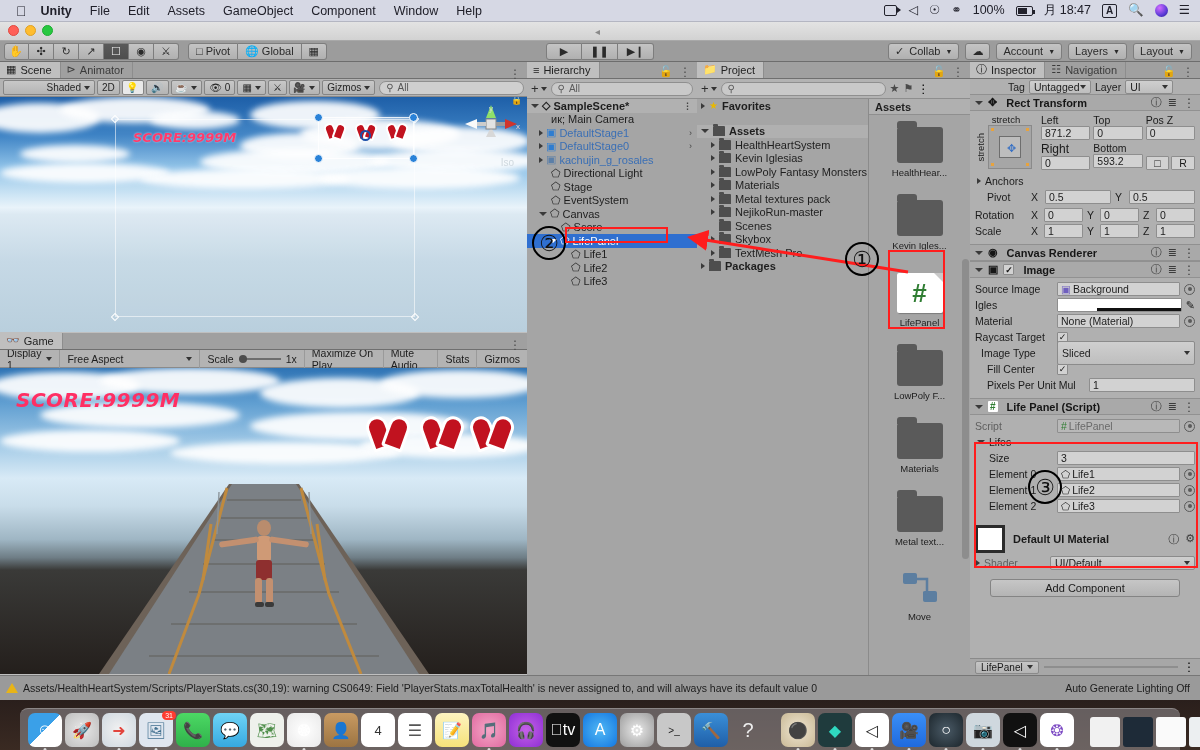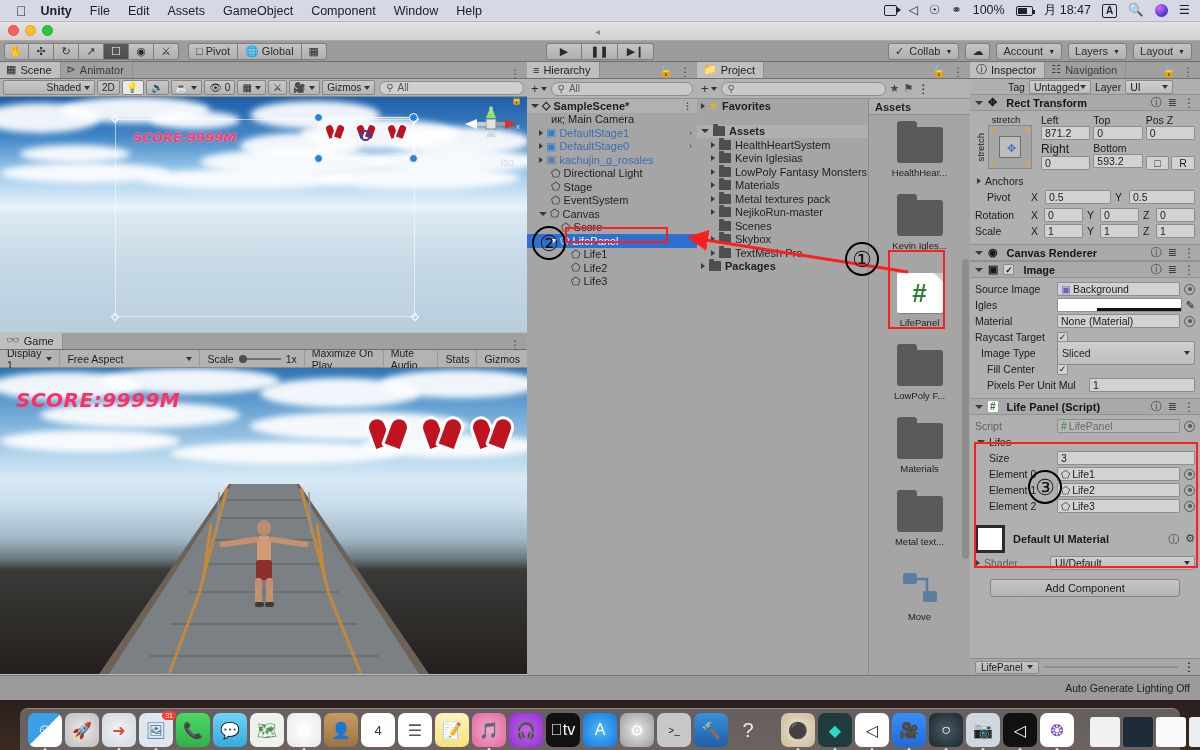--- a/index.html
+++ b/index.html
@@ -1019,20 +1019,24 @@
   <div class="lp-footer">
     <span class="lp-pill">
       <span>LifePanel</span>
       <span class="caret"></span>
     </span>
     <span class="lp-line"></span>
     <span class="kebab">⋮</span>
   </div>
 
   <div class="statusbar">
+    <div class="status-msg">
+      <span class="warn-ico"></span>
+      <span>Assets/HealthHeartSystem/Scripts/PlayerStats.cs(30,19): warning CS0649: Field 'PlayerStats.maxTotalHealth' is never assigned to, and will always have its default value 0</span>
+    </div>
     <div class="status-right">Auto Generate Lighting Off</div>
   </div>
 
   <div class="dock">
     <div class="dock-inner">
       <div class="dk" style="background:linear-gradient(135deg,#3aa0e8 50%,#fff 50%);">☺<span class="dot"></span></div>
       <div class="dk" style="background:radial-gradient(circle,#e9e9e9,#bdbdbd);">🚀</div>
       <div class="dk" style="background:radial-gradient(circle,#f2f2f2,#cfd8e0);color:#e2453d;">➜<span class="dot"></span></div>
       <div class="dk" style="background:#dfe6ef;color:#41708f;">🖼<span class="badge">31</span><span class="dot"></span></div>
       <div class="dk" style="background:linear-gradient(#4cd964,#2fb14a);">📞</div>

